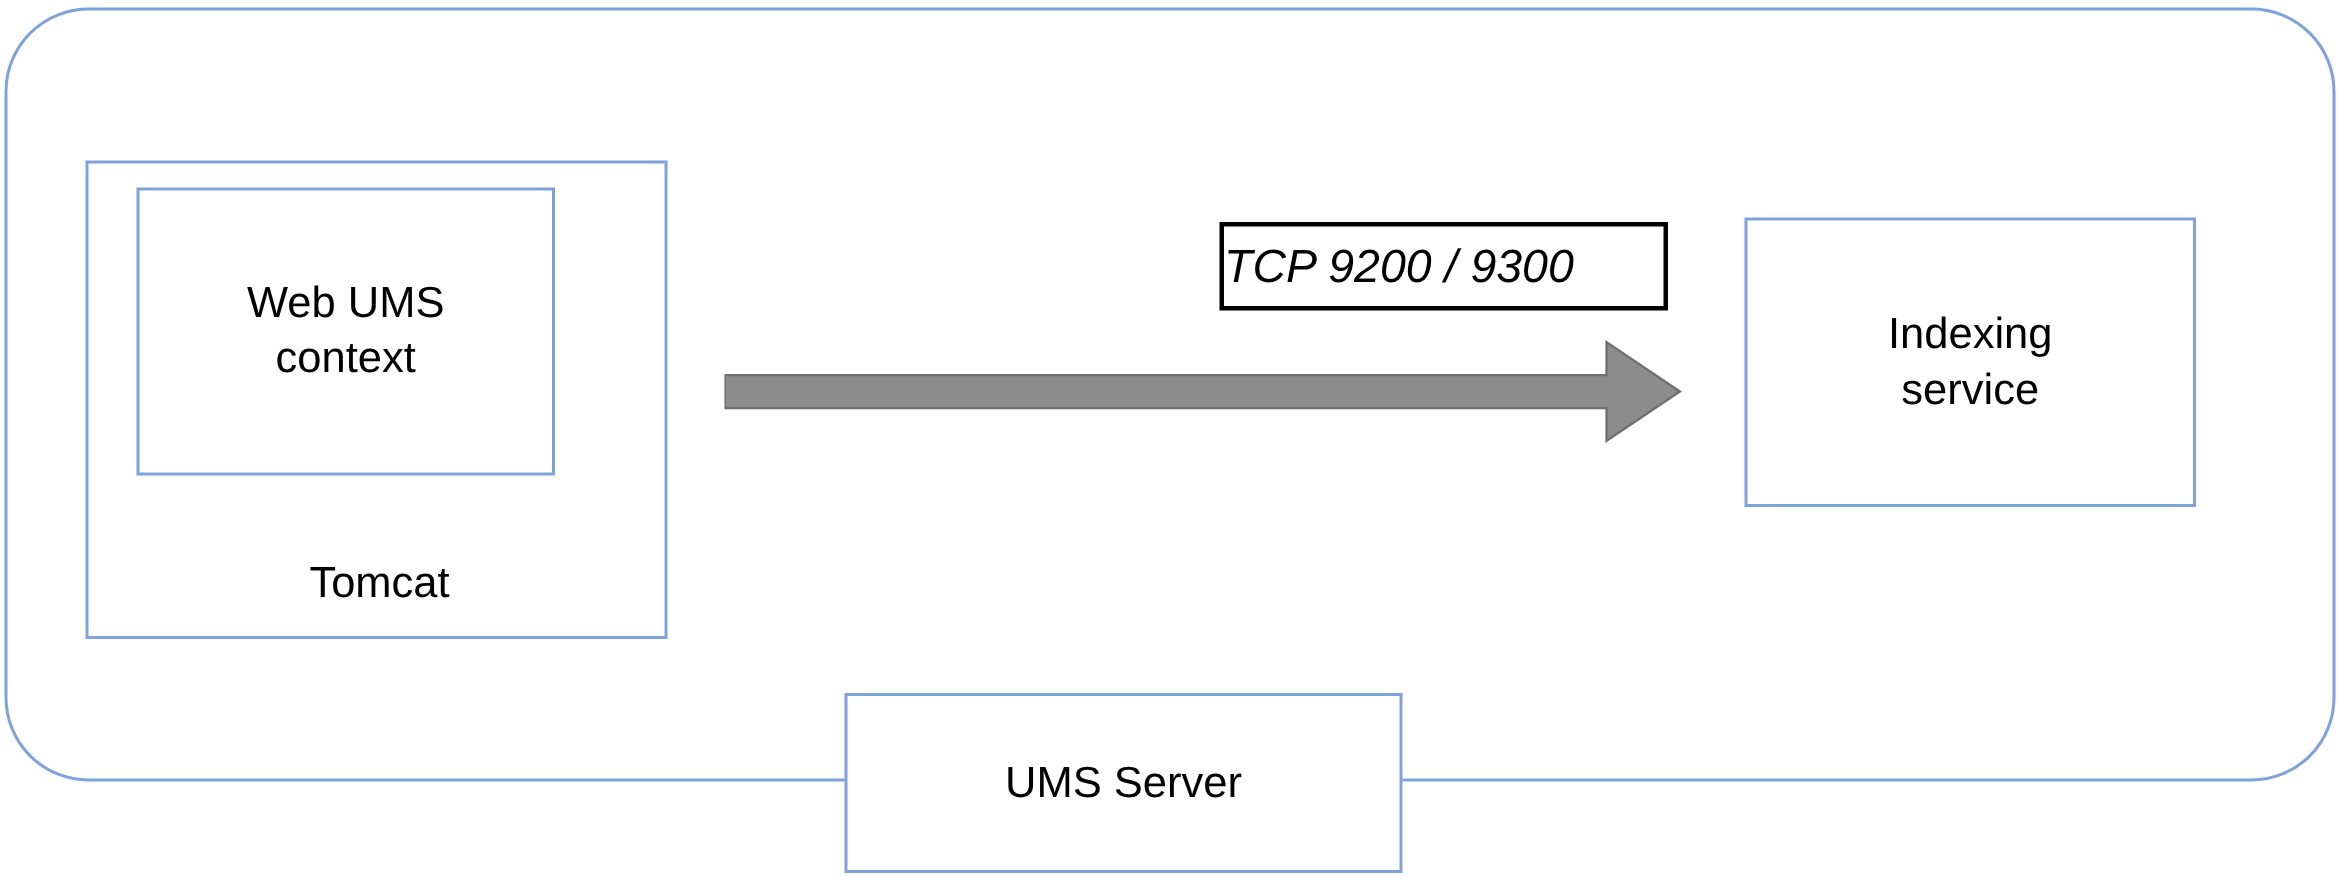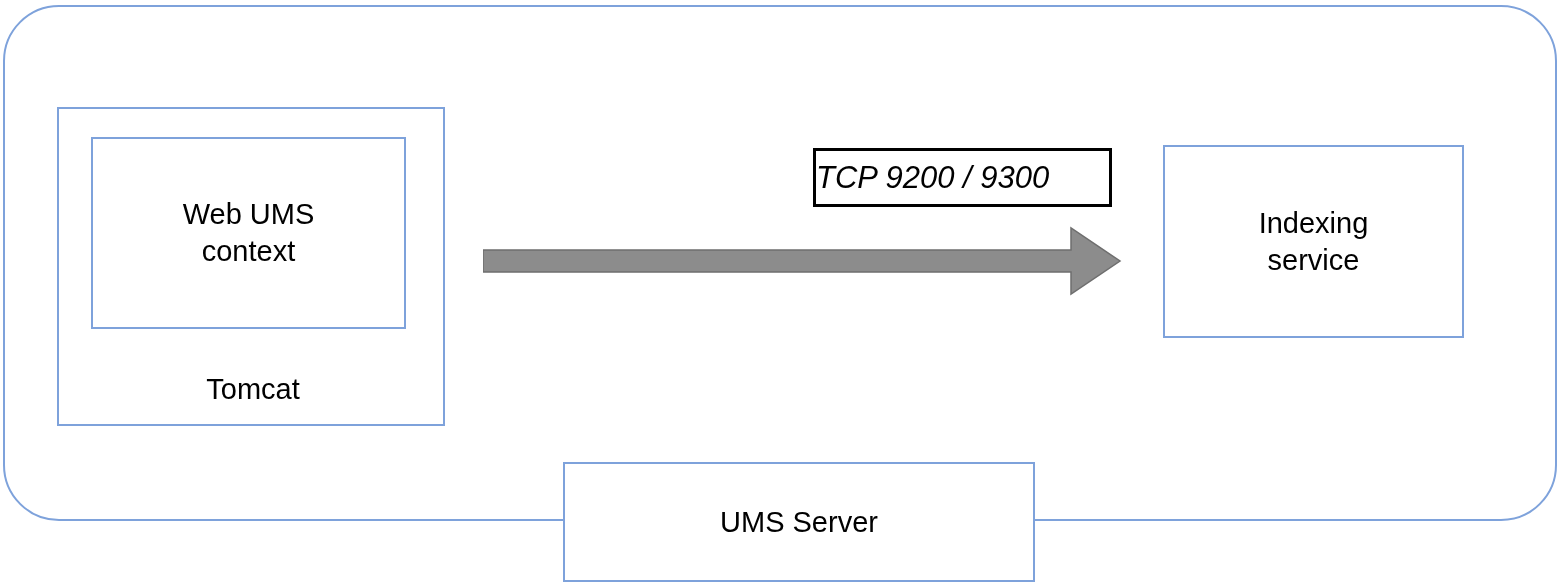--- a/index.html
+++ b/index.html
@@ -42,23 +42,23 @@
     color: var(--text);
     text-align: center;
   }
   .multiline { white-space: pre-line; }
   .flex-center {
     display: flex;
     align-items: center;
     justify-content: center;
   }
   .tomcat-box   { left: 57px;  top: 107px; width: 388px; height: 319px; }
-  .webums-box   { left: 91px;  top: 137px; width: 315px; height: 192px; }
+  .webums-box   { left: 91px;  top: 125px; width: 279px; height: 192px; }
   .indexing-box { left: 1163px; top: 145px; width: 301px; height: 193px; }
-  .ums-box      { left: 563px; top: 462px; width: 472px; height: 120px; }
+  .ums-box      { left: 563px; top: 462px; width: 372px; height: 120px; }
   .tomcat-label {
     position: absolute;
     left: 4px; right: 0; bottom: 16px;
   }
   .tcp-box {
     position: absolute;
     left: 813px; top: 148px;
     width: 299px; height: 59px;
     border: 3px solid var(--tcp-border);
     background: var(--background);

